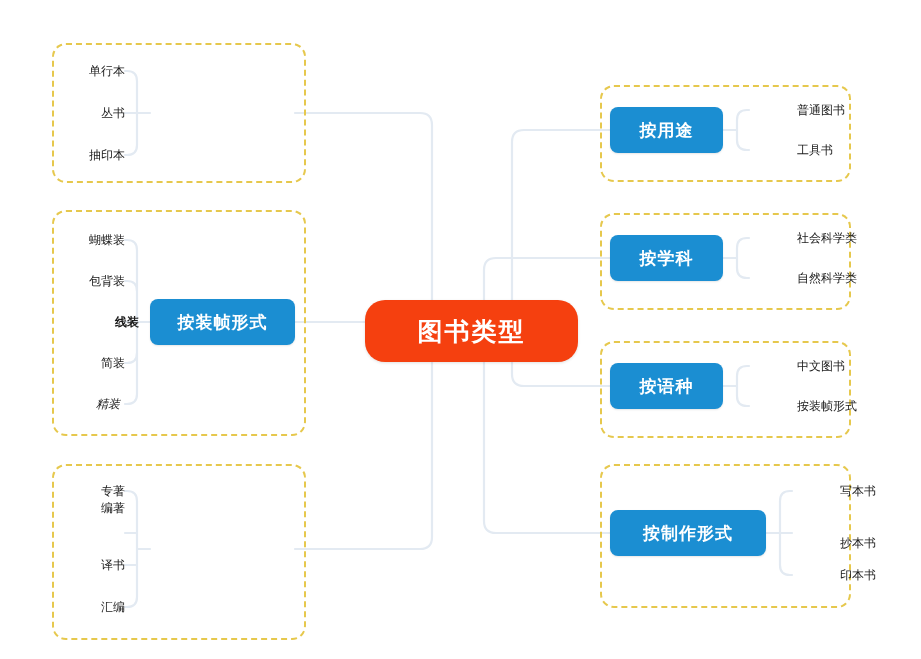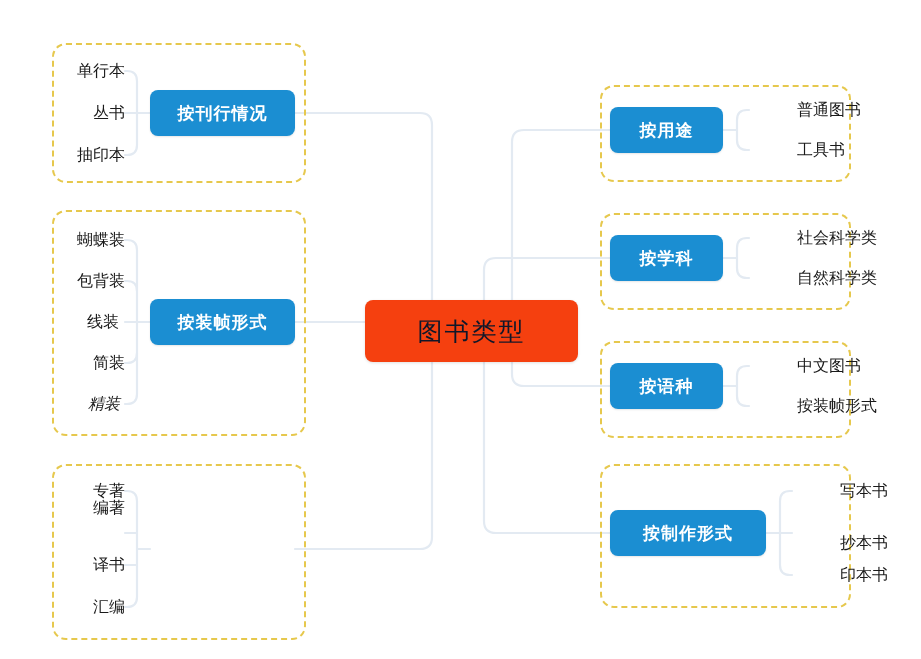--- a/index.html
+++ b/index.html
@@ -35,35 +35,35 @@
     letter-spacing:1px;
     z-index:4;
     box-shadow:0 1px 2px rgba(0,0,0,.10);
     white-space:nowrap;
   }
 
   
   .root{
     position:absolute;
     background:#f5400f;
-    color:#0f172a;
-    border-radius:8px;
+    color:#ffffff;
+    border-radius:20px;
     display:flex;align-items:center;justify-content:center;
     font-size:25px;
-    font-weight:normal;
+    font-weight:bold;
     letter-spacing:2px;
     z-index:5;
     box-shadow:0 1px 3px rgba(0,0,0,.12);
     white-space:nowrap;
   }
 
   
   .leaf{
     position:absolute;
-    font-size:16px;
+    font-size:12px;
     color:#1a1a1a;
     white-space:nowrap;
     line-height:16px;
     z-index:4;
   }
   .leaf.r{text-align:right;}
   .leaf.l{text-align:left;margin-left:48px;}
 </style>
 </head>
 <body>
@@ -134,35 +134,34 @@
   <div class="frame" style="left:52px;  top:43px;  width:250px; height:136px;"></div>
   <div class="frame" style="left:52px;  top:210px; width:250px; height:222px;"></div>
   <div class="frame" style="left:52px;  top:464px; width:250px; height:172px;"></div>
   <div class="frame" style="left:600px; top:85px;  width:247px; height:93px;"></div>
   <div class="frame" style="left:600px; top:213px; width:247px; height:93px;"></div>
   <div class="frame" style="left:600px; top:341px; width:247px; height:93px;"></div>
   <div class="frame" style="left:600px; top:464px; width:247px; height:140px;"></div>
 
   <div class="root" style="left:365px; top:300px; width:213px; height:62px;">图书类型</div>
 
-  <div class="node" style="left:150px; top:90px;  width:145px; height:46px;">按刊行情况</div>
   <div class="node" style="left:150px; top:299px; width:145px; height:46px;">按装帧形式</div>
 
   <div class="node" style="left:610px; top:235px; width:113px; height:46px;">按学科</div>
   <div class="node" style="left:610px; top:107px; width:113px; height:46px;">按用途</div>
   <div class="node" style="left:610px; top:363px; width:113px; height:46px;">按语种</div>
   <div class="node" style="left:610px; top:510px; width:156px; height:46px;">按制作形式</div>
 
   <div class="leaf r" style="left:45px; top:63px; width:80px;">单行本</div>
   <div class="leaf r" style="left:45px; top:105px; width:80px;">丛书</div>
   <div class="leaf r" style="left:45px; top:147px; width:80px;">抽印本</div>
 
   <div class="leaf r" style="left:45px; top:232px; width:80px;">蝴蝶装</div>
   <div class="leaf r" style="left:45px; top:273px; width:80px;">包背装</div>
-  <div class="leaf r" style="left:39px; top:314px; width:80px;">线装</div>
+  <div class="leaf r" style="left:59px; top:314px; width:80px;font-weight:bold;">线装</div>
   <div class="leaf r" style="left:45px; top:355px; width:80px;">简装</div>
   <div class="leaf r" style="left:40px; top:396px; width:80px;font-style:italic;">精装</div>
 
   <div class="leaf r" style="left:45px; top:483px; width:80px;">专著</div>
   <div class="leaf r" style="left:45px; top:500px; width:80px;">编著</div>
   <div class="leaf r" style="left:45px; top:557px; width:80px;">译书</div>
   <div class="leaf r" style="left:45px; top:599px; width:80px;">汇编</div>
 
   <div class="leaf l" style="left:749px; top:102px; width:100px;">普通图书</div>
   <div class="leaf l" style="left:749px; top:142px; width:100px;">工具书</div>

